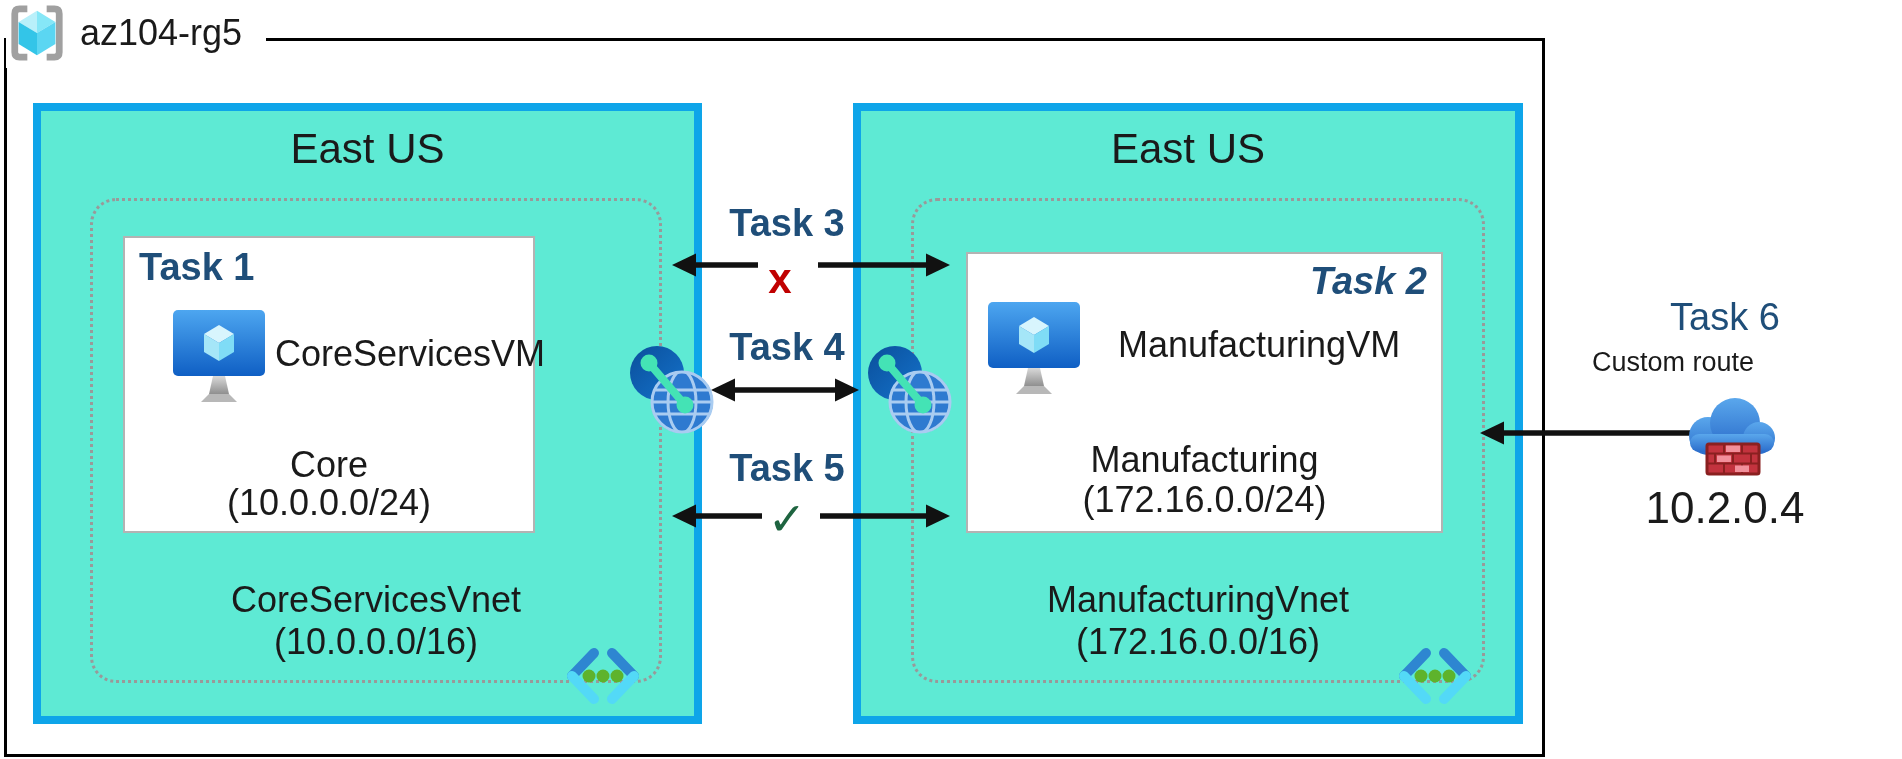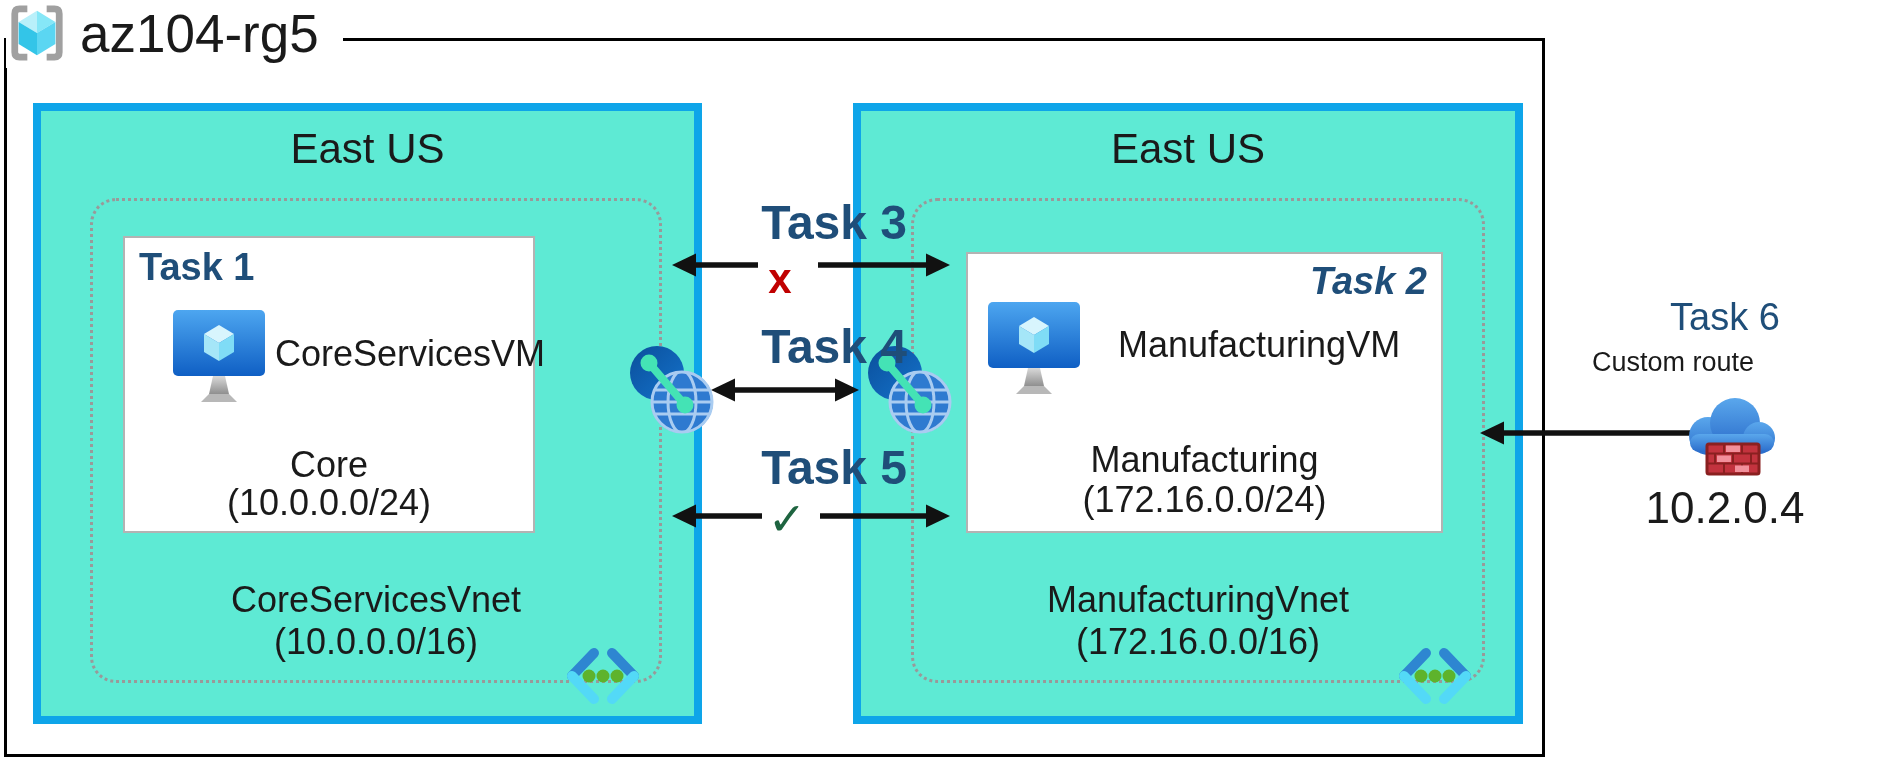--- a/index.html
+++ b/index.html
@@ -2,21 +2,21 @@
 <html style="--task-label: #1f4e79; --blocked-x: #c00000; --allowed-check: #1e6440; --region-fill: #f2f2f2; --azure-blue: #1565c8; --vnet-cyan: #53d9f7; --peering-mint: #44e3b5; --firewall-red: #c3333e;"><head>
 <meta charset="utf-8">
 <style>
   html,body{margin:0;padding:0;background:#fff;}
   .canvas{position:relative;width:1902px;height:759px;background:#fff;overflow:hidden;
           font-family:"Liberation Sans",sans-serif;color:#1a1a1a;}
 
   .rg-box{position:absolute;left:4px;top:38px;width:1535px;height:713px;
           border:3px solid #000;background:#fff;}
   .rg-label{position:absolute;left:6px;top:2px;display:flex;align-items:center;gap:14px;
-            background:#fff;padding:0 24px 4px 2px;z-index:4;font-size:53px;}
+            background:#fff;padding:0 24px 4px 2px;z-index:4;font-size:36px;}
 
   .region{position:absolute;top:103px;height:621px;background:#5eead4;border:8px solid #0ea5e9;
           box-sizing:border-box;z-index:1;}
   .region.left{left:33px;width:669px;}
   .region.right{left:853px;width:670px;}
   .region-title{text-align:center;margin-top:14px;font-size:42px;}
 
   .vnet-dotted{position:absolute;top:87px;height:485px;border:3px dotted #999;
                border-radius:26px;box-sizing:border-box;}
   .vnet-dotted.left{left:49px;width:572px;}
@@ -37,22 +37,22 @@
   .sleft .subnet-name{top:207px;} .sleft .subnet-cidr{top:245px;}
   .sright .subnet-name{top:186px;} .sright .subnet-cidr{top:226px;}
 
   .vnet-icon{position:absolute;z-index:3;}
   .vnet-icon.ileft{left:523px;top:536px;} .vnet-icon.iright{left:535px;top:536px;}
 
   .arrows{position:absolute;left:0;top:0;z-index:5;pointer-events:none;}
   .peer-icon{position:absolute;top:346px;z-index:6;}
   .peer-icon.pleft{left:627px;} .peer-icon.pright{left:865px;}
 
-  .mid-label{position:absolute;left:667px;width:240px;text-align:right;font-weight:bold;
-             color:var(--task-label,#1f4e79);font-size:48px;line-height:46px;z-index:7;}
+  .mid-label{position:absolute;left:667px;width:240px;text-align:center;font-weight:bold;
+             color:var(--task-label,#1f4e79);font-size:38px;line-height:46px;z-index:7;}
   .mid-label.l3{top:200px;} .mid-label.l4{top:324px;} .mid-label.l5{top:445px;}
   .mark{position:absolute;width:84px;text-align:center;font-weight:bold;z-index:7;}
   .mark.x{left:738px;top:256px;font-size:42px;line-height:46px;color:var(--blocked-x,#c00000);}
   .mark.check{left:745px;top:494px;font-size:46px;line-height:50px;color:var(--allowed-check,#1e6440);font-weight:normal;}
 
   .t6{position:absolute;text-align:center;z-index:7;}
   .t6.title{left:1600px;top:294px;width:250px;font-size:38px;line-height:46px;font-weight:normal;
             color:var(--task-label,#1f4e79);}
   .t6.sub{left:1548px;top:340px;width:250px;font-size:27px;line-height:44px;}
   .t6.ip{left:1600px;top:486px;width:250px;font-size:44px;line-height:44px;}

